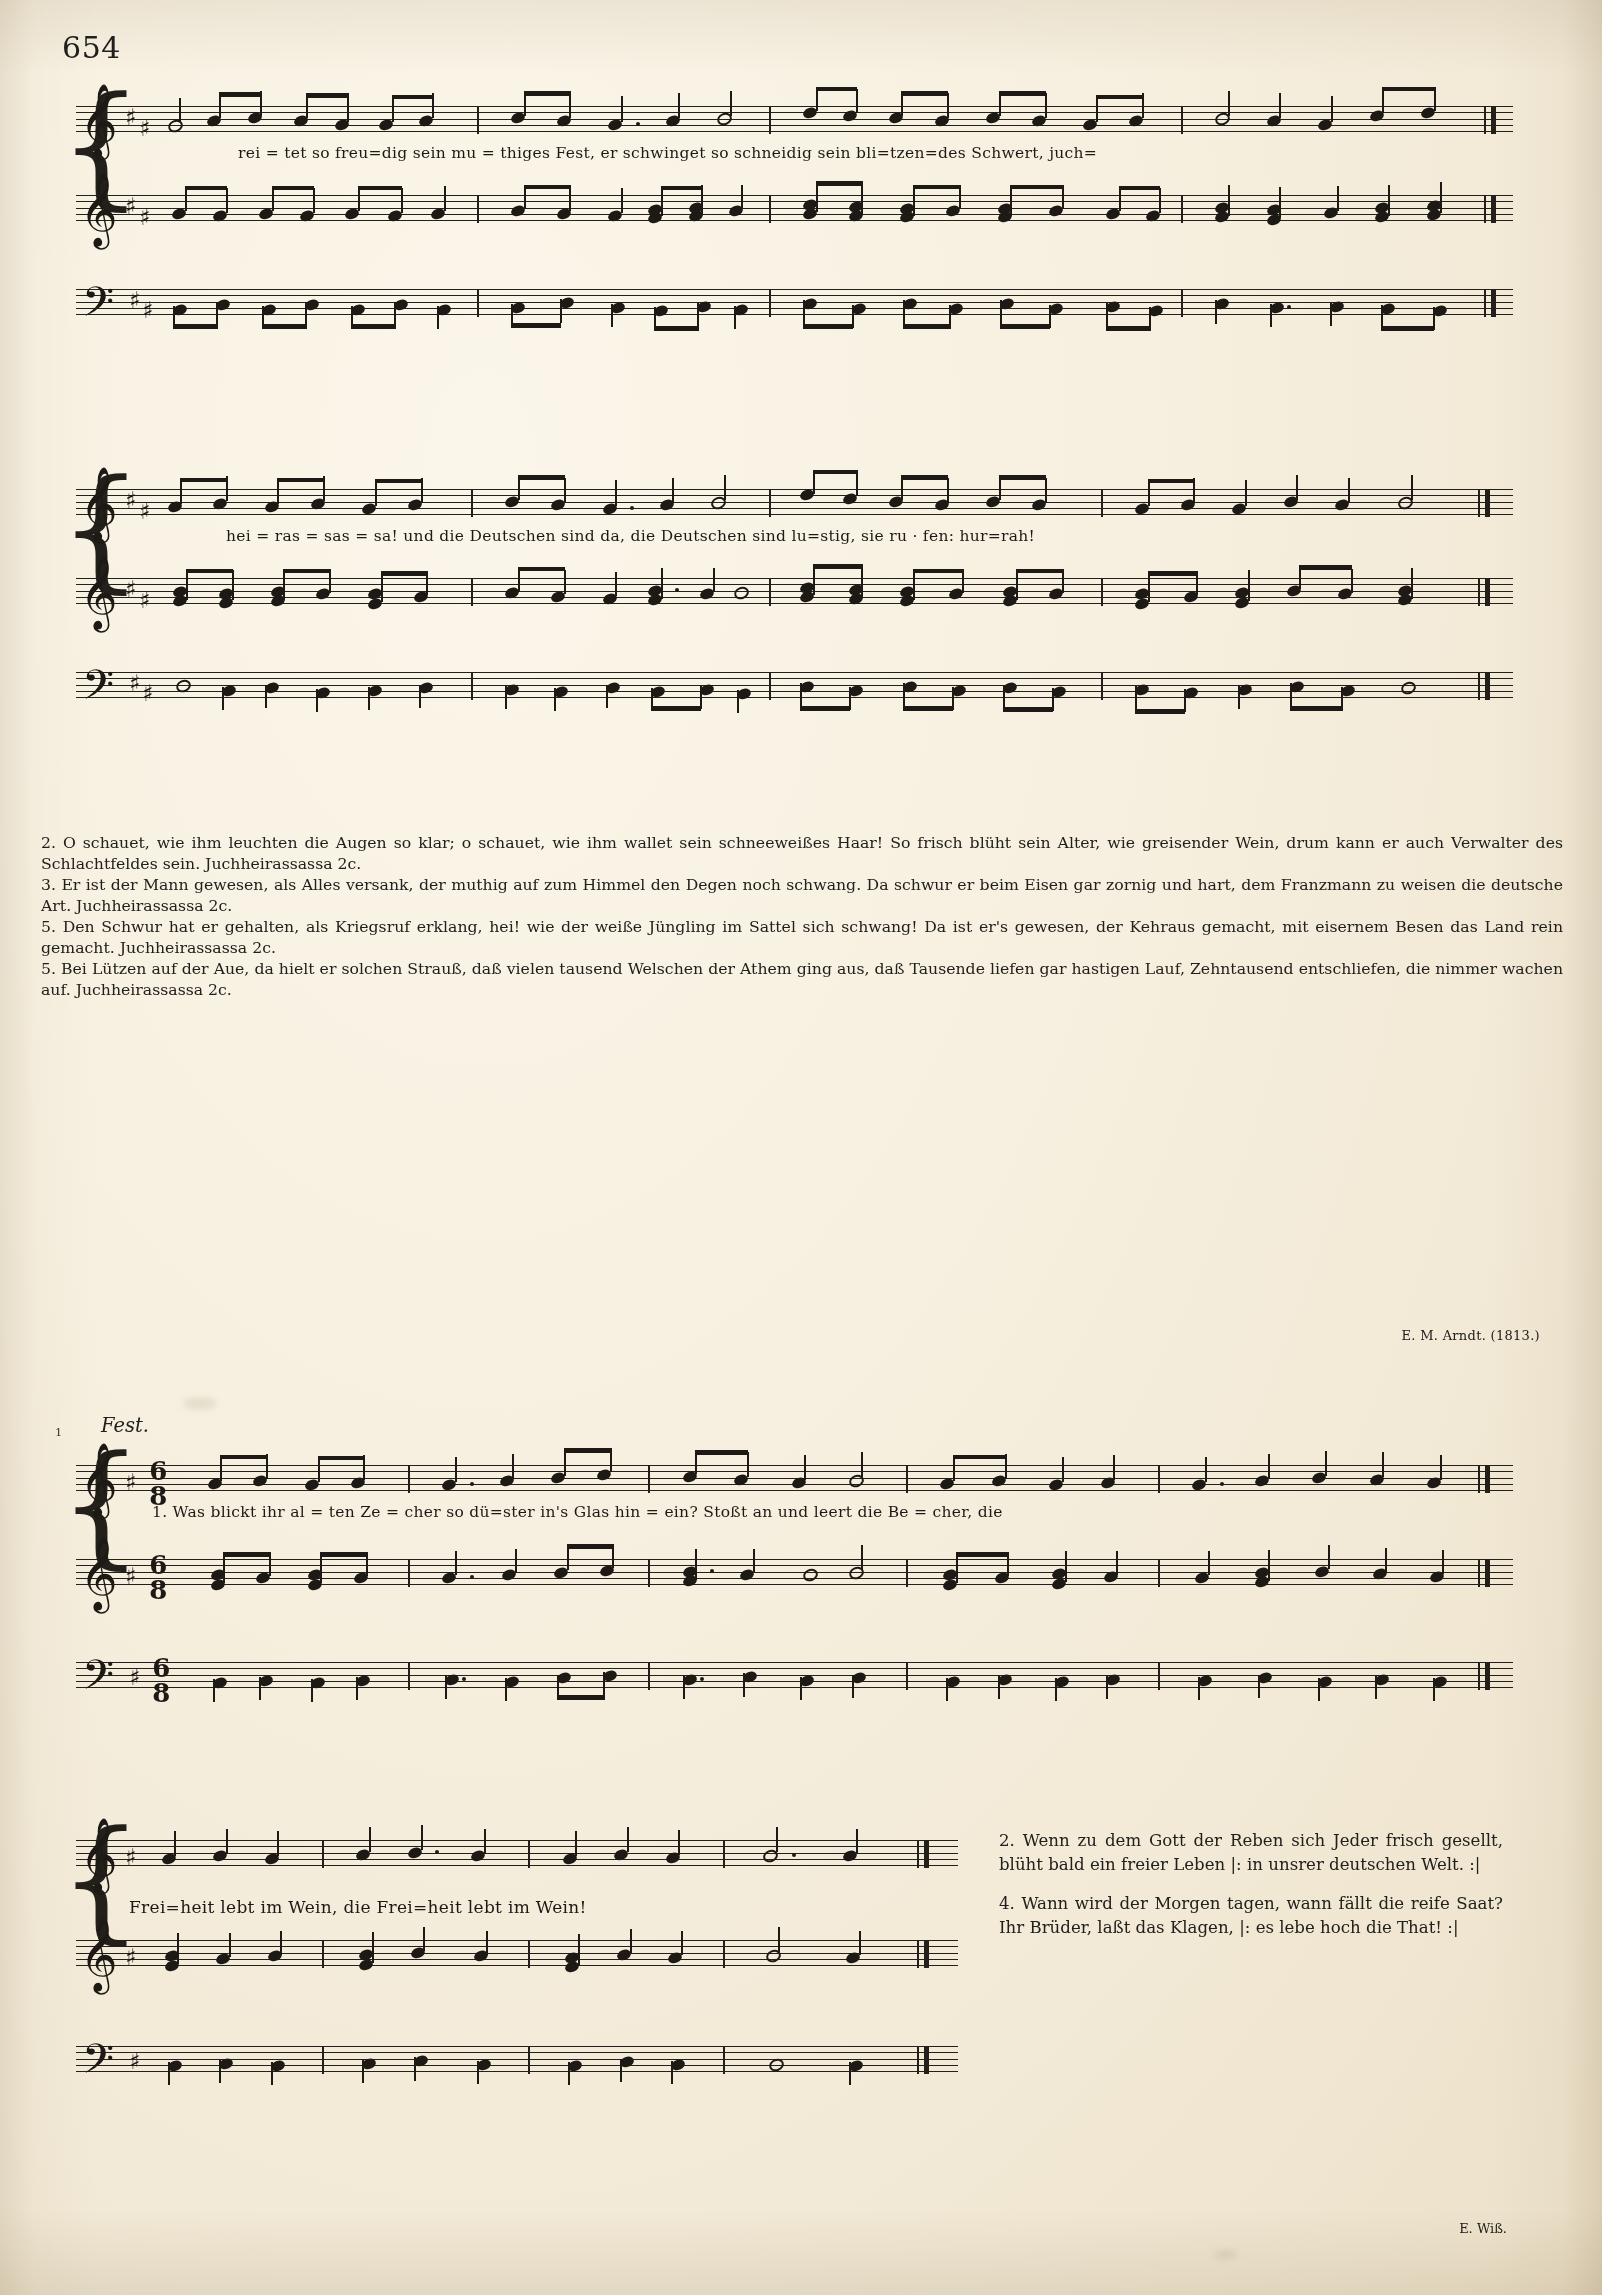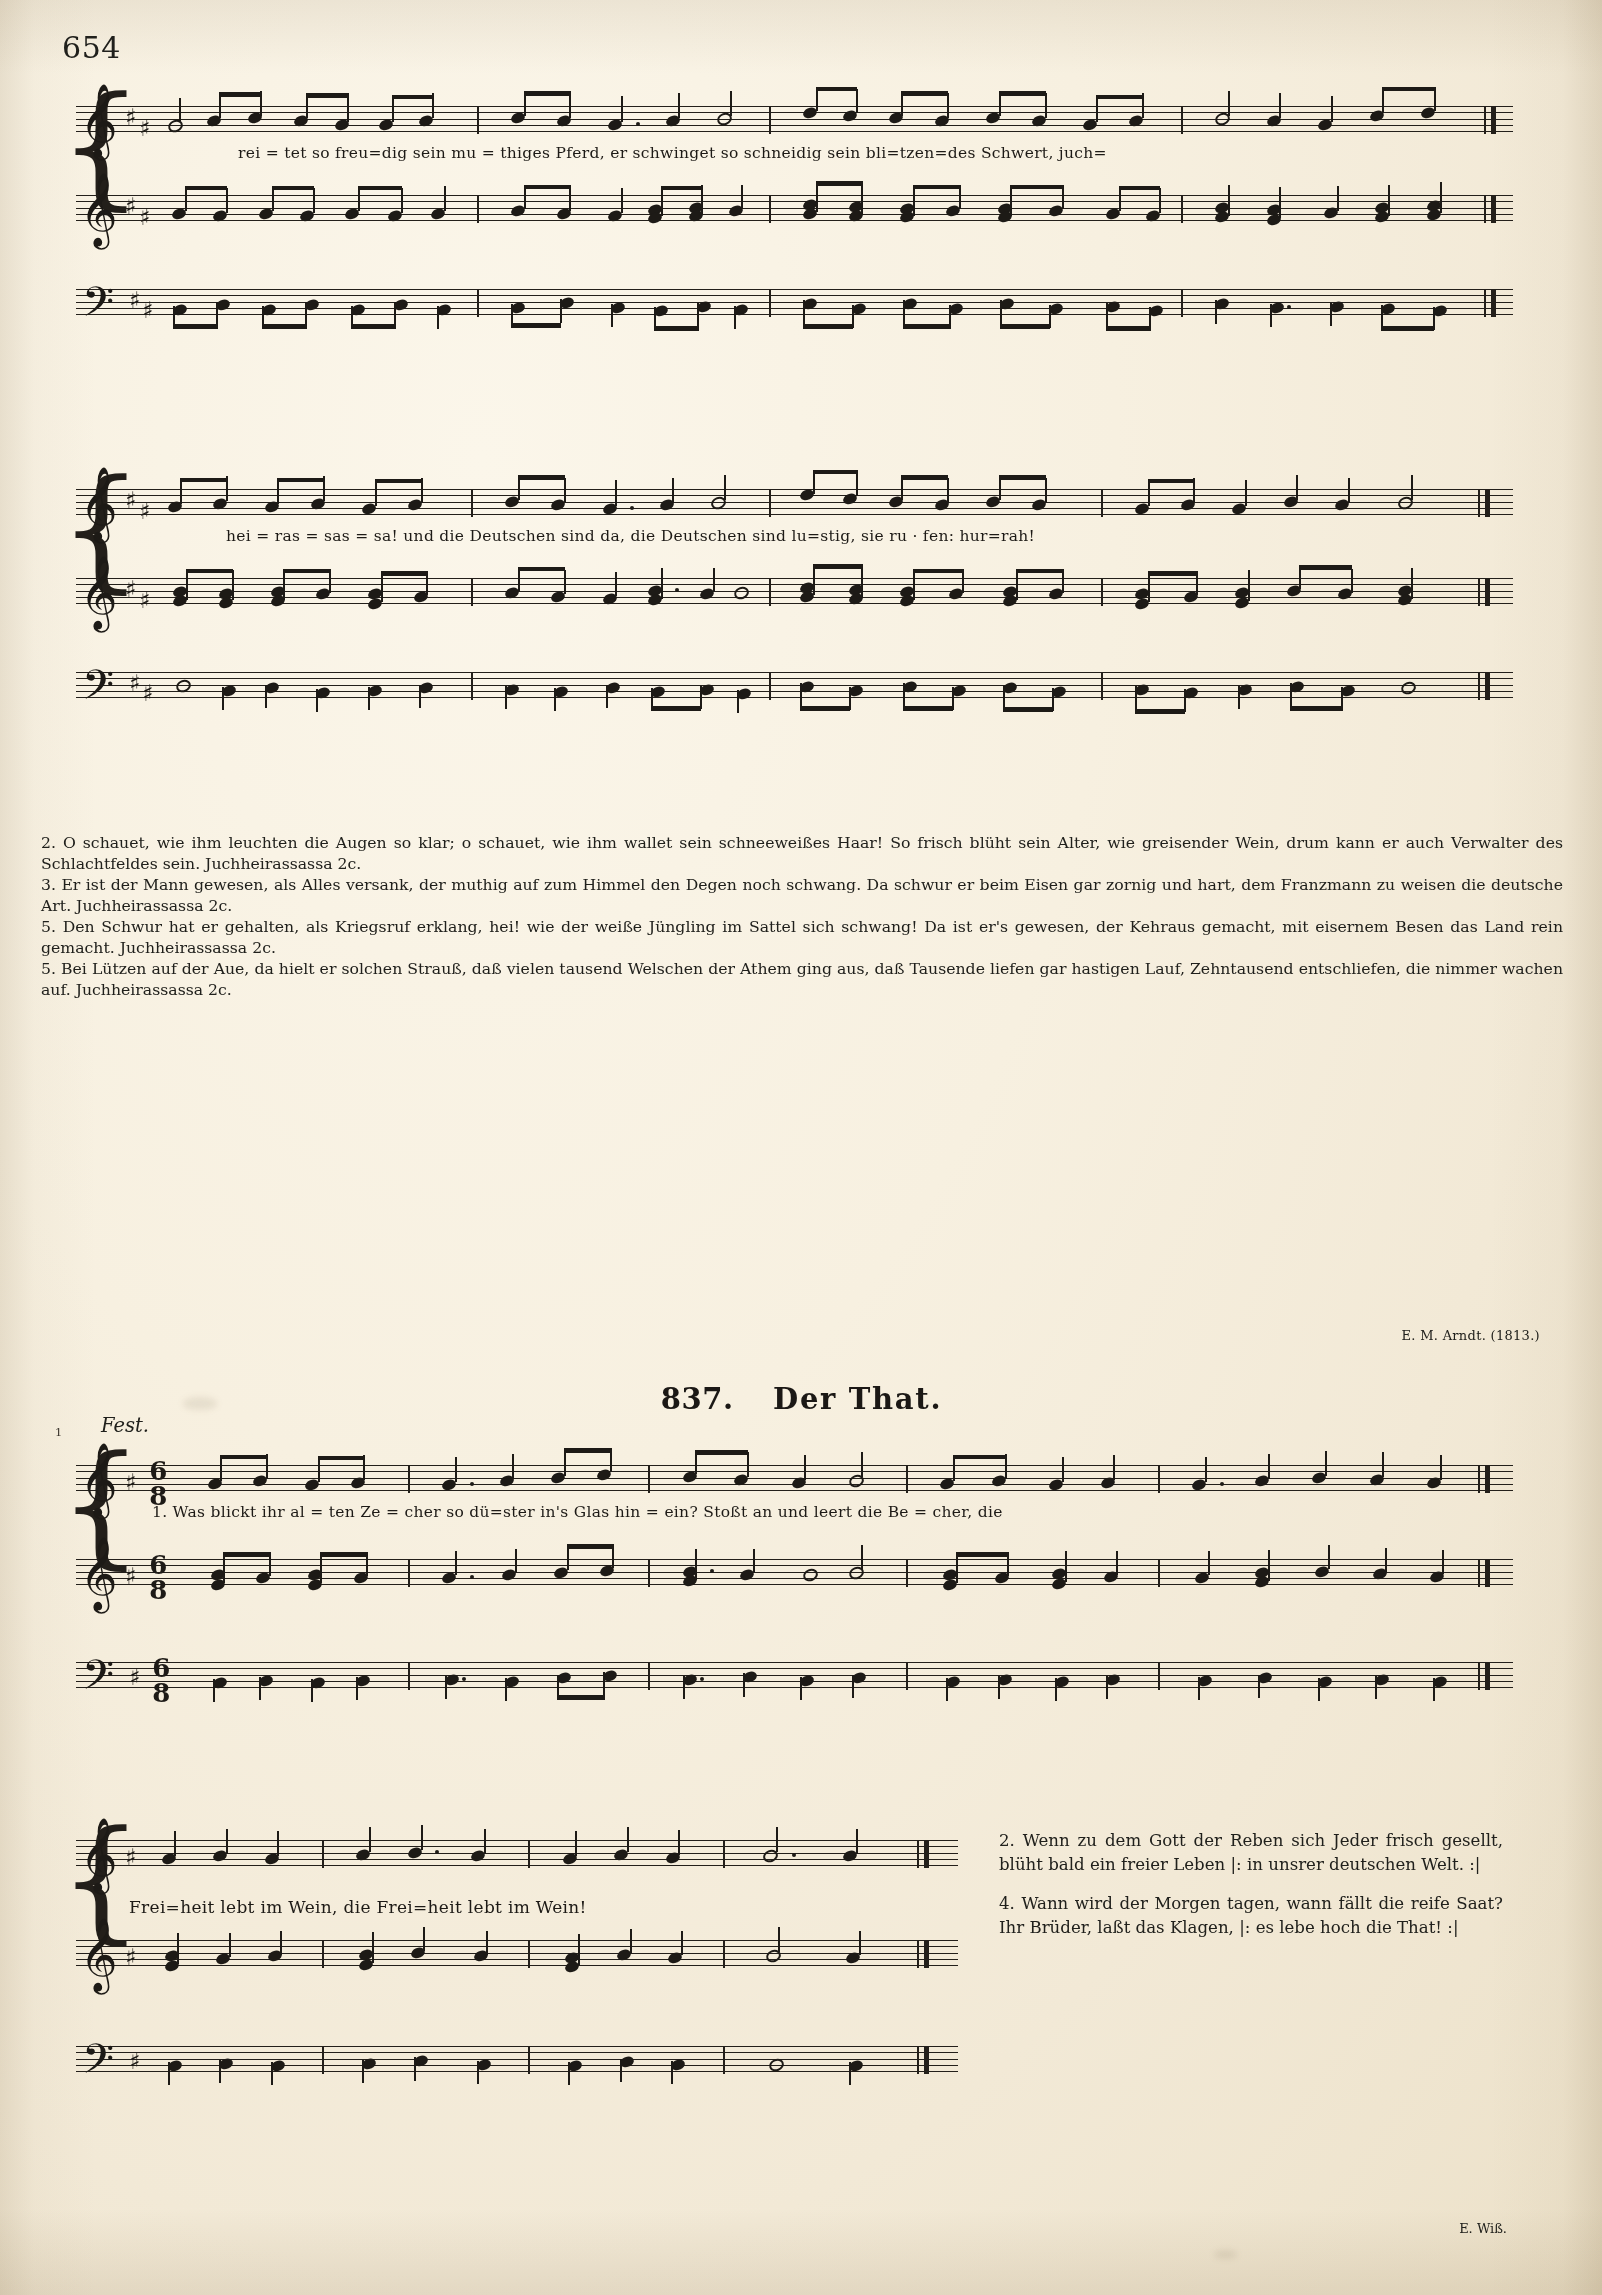--- a/index.html
+++ b/index.html
@@ -314,21 +314,21 @@
         <div class="stem" style="left:1255px; top:-10.3px; height:26px;"></div>
       <div class="note" style="left:1294px; top:4.6px;"></div>
         <div class="stem" style="left:1306px; top:-17px; height:24px;"></div>
       <div class="note" style="left:1345px; top:1.7px;"></div>
         <div class="stem" style="left:1358px; top:-19.5px; height:24px;"></div>
       <div class="beam" style="left:1306px; top:-19.5px; width:53px;"></div>
       <div class="barline" style="left:1408px; top:0; height:27.5px;"></div>
       <div class="barline" style="left:1415px; top:0; height:27.5px; width:4.6px;"></div>
     </div>
 
-    <div class="lyric-line" style="left:172px; top:38px;">rei = tet  so  freu=dig  sein  mu = thiges Pferd, er schwinget   so   schneidig sein bli=tzen=des Schwert, juch=</div>
+    <div class="lyric-line" style="left:172px; top:38px;">rei = tet  so  freu=dig  sein  mu = thiges Fest, er schwinget   so   schneidig sein bli=tzen=des Schwert, juch=</div>
 
     <div class="stave-block" style="position:absolute; left:10.3px; top:89px; width:1437px; height:27.5px;">
       <div class="stave">
           <div class="ln"></div>
           <div class="ln"></div>
           <div class="ln"></div>
           <div class="ln"></div>
           <div class="ln"></div>
         </div>
       <div class="clef treble" style="left:3.4px; top:-18.3px;">𝄞</div>
@@ -732,25 +732,20 @@
 
   <div class="verses">
     <p>2.  O schauet, wie ihm leuchten die Augen so klar; o schauet, wie ihm wallet sein schneeweißes Haar! So frisch blüht sein Alter, wie greisender Wein, drum kann er auch Verwalter des Schlachtfeldes sein.  Juchheirassassa 2c.</p>
     <p>3.  Er ist der Mann gewesen, als Alles versank, der muthig auf zum Himmel den Degen noch schwang. Da schwur er beim Eisen gar zornig und hart, dem Franzmann zu weisen die deutsche Art.  Juchheirassassa 2c.</p>
     <p>5.  Den Schwur hat er gehalten, als Kriegsruf erklang, hei! wie der weiße Jüngling im Sattel sich schwang! Da ist er's gewesen, der Kehraus gemacht, mit eisernem Besen das Land rein gemacht.  Juchheirassassa 2c.</p>
     <p>5.  Bei Lützen auf der Aue, da hielt er solchen Strauß, daß vielen tausend Welschen der Athem ging aus, daß Tausende liefen gar hastigen Lauf, Zehntausend entschliefen, die nimmer wachen auf.  Juchheirassassa 2c.</p>
   </div>
 
   <div class="attrib">E. M. Arndt.  (1813.)</div>
 
-  <div class="song-title">
-    <span class="no">837.</span>
-    &nbsp;&nbsp;
-    <span class="tt">Der That.</span>
-  </div>
   <div class="tempo">Fest.</div>
   <div class="mark-small">1</div>
 
   <div class="system" style="left:66px; top:1465px; width:1448px;">
     <div class="brace" style="left:-6.9px; top:-15px;">{</div>
 
     <div class="stave-block" style="position:absolute; left:10.3px; top:0px; width:1437px; height:27.5px;">
       <div class="stave">
           <div class="ln"></div>
           <div class="ln"></div>

